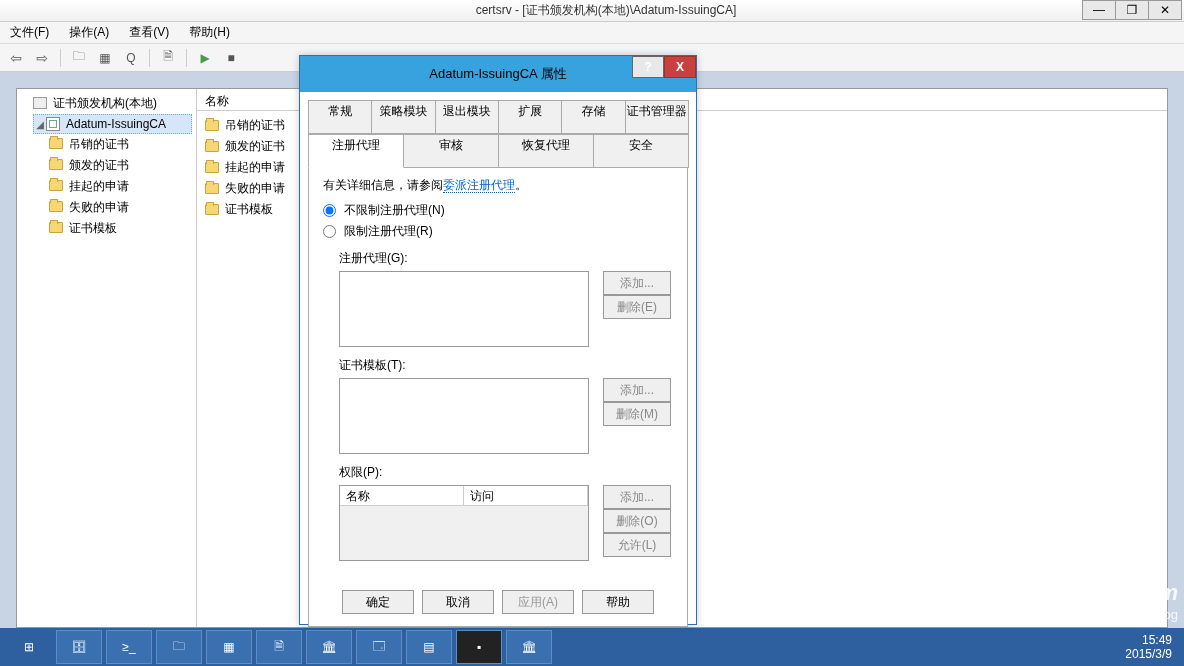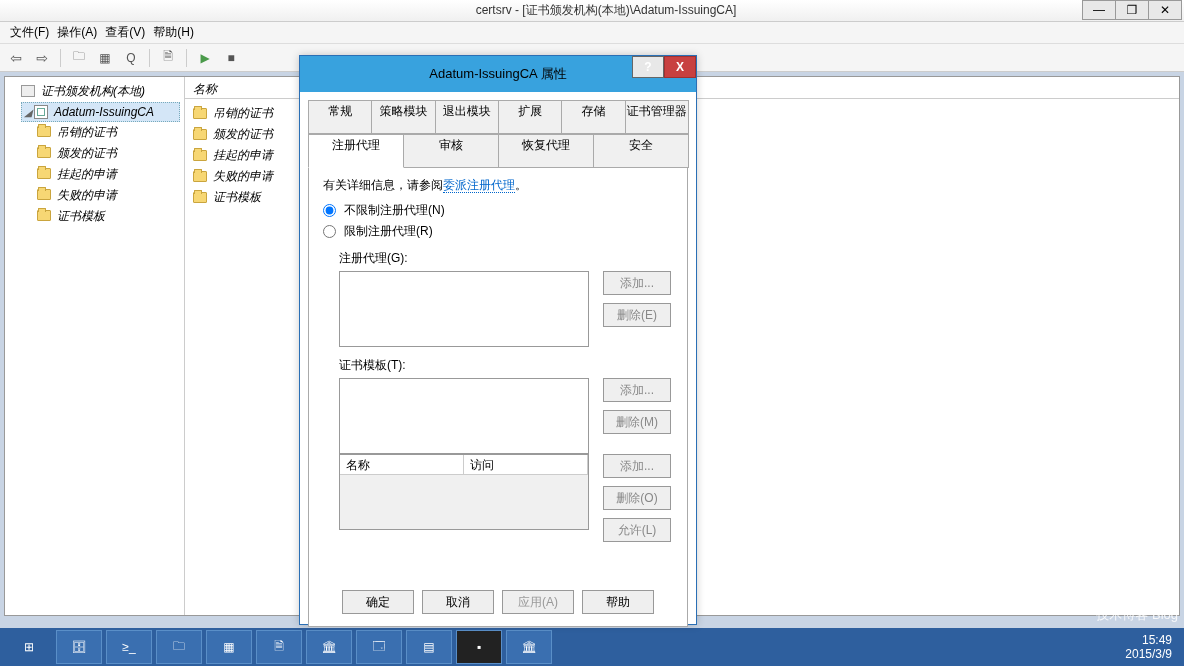--- a/index.html
+++ b/index.html
@@ -6,30 +6,30 @@
 body { width:1184px; height:666px; background:#c8d4e4; overflow:hidden; position:relative; }
 
 
 .win-titlebar { height:22px; background:linear-gradient(#fff,#f0f0f0); border-bottom:1px solid #ccc; display:flex; align-items:center; position:relative; }
 .win-title { flex:1; text-align:center; color:#333;padding-left:28px; }
 .win-controls { position:absolute; right:2px; top:0; display:flex; }
 .win-btn { width:34px; height:20px; border:1px solid #999; background:#e8e8e8; text-align:center; line-height:18px; margin-left:-1px; cursor:pointer; }
 .win-btn.close { background:#e8e8e8; }
 
 
-.menubar { height:22px; background:#f5f5f5; border-bottom:1px solid #ddd; display:flex; align-items:center; padding-left:6px; }
+.menubar { height:22px; background:#f5f5f5; border-bottom:1px solid #ddd; display:flex; align-items:center; padding-left:6px; gap:12px; }
 .menubar span { color:#000; padding:2px 4px; cursor:pointer; }
 
 
 .toolbar { height:28px; background:#f5f5f5; border-bottom:1px solid #ccc; display:flex; align-items:center; padding-left:6px; gap:6px; }
 .tb-btn { width:20px; height:20px; border:1px solid transparent; display:flex; align-items:center; justify-content:center; cursor:pointer; color:#555; }
 .tb-sep { width:1px; height:18px; background:#ccc; margin:0 2px; }
 
 
-.content { display:flex; height:540px; background:#fff; border:1px solid #999; margin:4px;font-style:italic; }
+.content { display:flex; height:540px; background:#fff; border:1px solid #999; margin:16px; }
 .left-pane { width:180px; border-right:1px solid #ccc; background:#fff; padding:4px; }
 .right-pane { flex:1; background:#fff; position:relative; }
 .right-header { height:22px; border-bottom:1px solid #ccc; padding:4px 8px; background:#fff; }
 
 .tree-item { display:flex; align-items:center; padding:2px 0; cursor:pointer; }
 .tree-item .exp { width:12px; text-align:center; color:#666; font-size:10px; }
 .tree-item .ic { width:16px; height:14px; margin-right:4px; }
 .tree-child { padding-left:28px; }
 .tree-item.sel { background:#d4e6f7; border:1px dotted #7ab; }
 
@@ -59,21 +59,21 @@
 .tab-content { border:1px solid #aaa; border-top:none; padding:10px 14px; height:460px; background:#fff; margin-top:-1px; }
 
 .info-line { color:#000; margin-bottom:8px; }
 .info-line a { color:#0066cc; text-decoration:none; border-bottom:1px dotted #0066cc; }
 .radio-row { display:flex; align-items:center; margin:4px 0; gap:4px; }
 .radio-row input { margin-right:4px; }
 
 .group-label { margin:10px 0 4px 16px; }
 .group-row { display:flex; gap:14px; margin-left:16px; }
 .listbox { width:250px; height:76px; border:1px solid #999; background:#fff; }
-.btn-col { display:flex; flex-direction:column; gap:8px; }
+.btn-col { display:flex; flex-direction:column; gap:0; }
 .dlg-btn { width:68px; height:24px; border:1px solid #999; background:#efefef; cursor:pointer; color:#888; }
 .dlg-btn:not(.disabled){ color:#000; }
 
 .perm-table { width:250px; height:76px; border:1px solid #999; background:#f0f0f0; }
 .perm-head { display:flex; background:#fff; border-bottom:1px solid #ccc; height:20px; }
 .perm-head div { flex:1; padding:2px 6px; border-right:1px solid #ccc; }
 
 .dlg-footer { position:absolute; bottom:10px; left:0; right:0; display:flex; justify-content:center; gap:8px; }
 .dlg-footer button { width:72px; height:24px; border:1px solid #999; background:#efefef; cursor:pointer; }
 .dlg-footer button.disabled { color:#999; }
@@ -242,20 +242,21 @@
 
       <div class="group-label">证书模板(T):</div>
       <div class="group-row">
         <div class="listbox"></div>
         <div class="btn-col">
           <button class="dlg-btn disabled">添加...</button>
           <button class="dlg-btn disabled">删除(M)</button>
         </div>
       </div>
 
+      <div class="group-label">权限(P):</div>
       <div class="group-row">
         <div class="perm-table">
           <div class="perm-head">
             <div>名称</div>
             <div>访问</div>
           </div>
         </div>
         <div class="btn-col">
           <button class="dlg-btn disabled">添加...</button>
           <button class="dlg-btn disabled">删除(O)</button>

